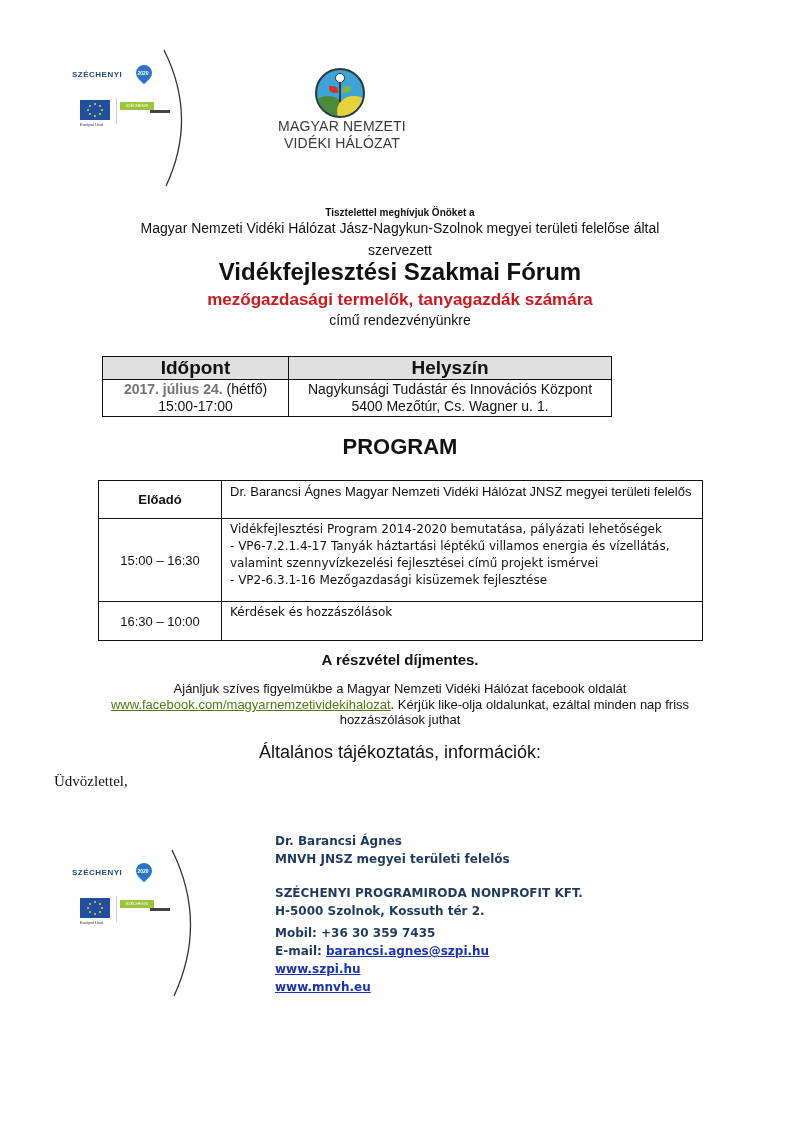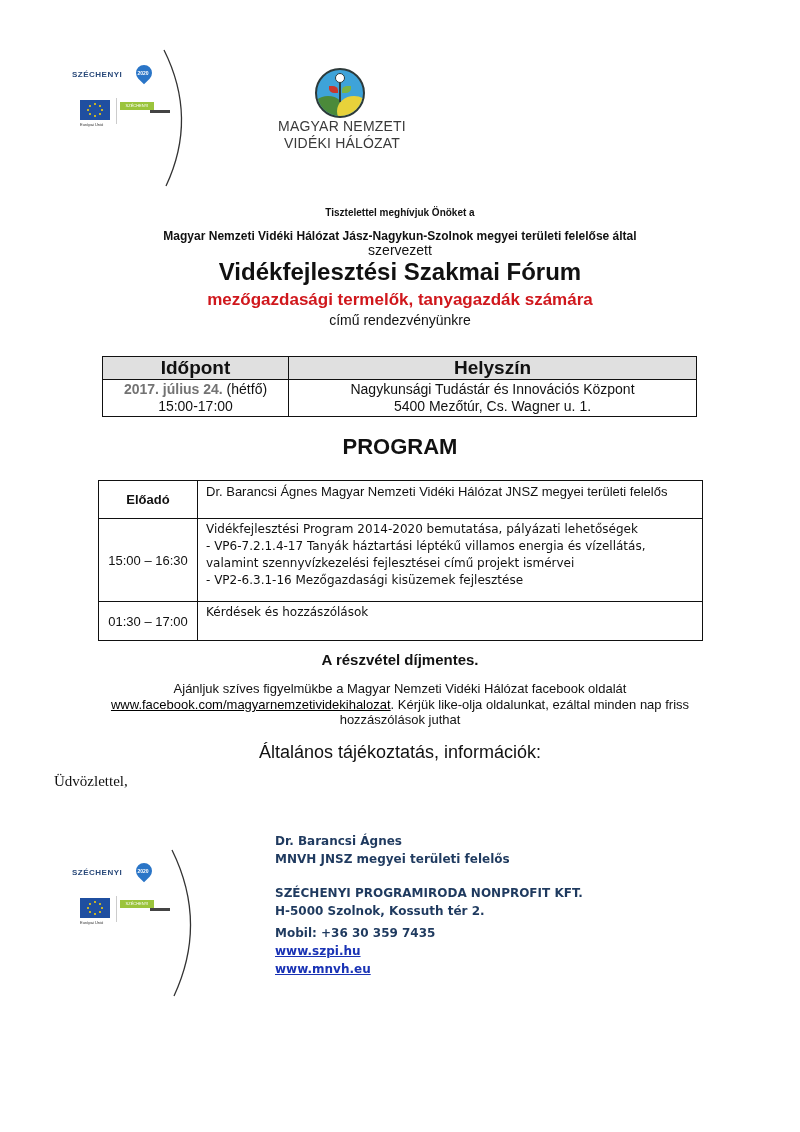--- a/index.html
+++ b/index.html
@@ -25,52 +25,52 @@
   .mnvh-circle .g2 { position: absolute; left: 20px; top: 26px; width: 34px; height: 30px; border-radius: 50%; background: #e8d23a; }
   .mnvh-circle .st { position: absolute; left: 22px; top: 8px; width: 2px; height: 24px; background: #2d3a3a; }
   .mnvh-circle .lr { position: absolute; left: 12px; top: 16px; width: 9px; height: 7px; background: #c9372c; border-radius: 0 60% 0 60%; }
   .mnvh-circle .lg { position: absolute; left: 25px; top: 16px; width: 9px; height: 7px; background: #7cb342; border-radius: 60% 0 60% 0; }
   .mnvh-circle .sd { position: absolute; left: 18px; top: 3px; width: 8px; height: 8px; border-radius: 50%; background: #fff; border: 1px solid #2d3a3a; }
   .mnvh-name { position: absolute; left: 0; top: 50px; width: 140px; text-align: center; font-size: 14px; line-height: 17px; color: #3a3a3a; letter-spacing: 0.2px; }
 
   
   .center { left: 0; width: 800px; text-align: center; }
   .intro1 { top: 207px; font-size: 10px; font-weight: bold; }
-  .intro2 { top: 229px; font-size: 12px; font-weight: bold; }
+  .intro2 { top: 220px; font-size: 14px; }
   .intro3 { top: 242px; font-size: 14px; }
   .title { top: 258px; font-size: 24px; font-weight: bold; }
   .subtitle { top: 290px; font-size: 17px; font-weight: bold; color: #d0171c; }
   .after { top: 312px; font-size: 14px; }
 
   table { border-collapse: collapse; }
-  .t1 { position: absolute; left: 102px; top: 356px; width: 595px; }
+  .t1 { position: absolute; left: 102px; top: 356px; width: 510px; }
   .t1 td, .t1 th { border: 1.5px solid #111; text-align: center; font-size: 14px; padding: 0; }
   .t1 th { background: #e0e0e0; font-size: 19px; font-weight: bold; height: 22px; }
   .t1 td { height: 36px; line-height: 17px; }
   .red { color: #737373; font-weight: bold; }
 
   .program { top: 434px; font-size: 22px; font-weight: bold; }
 
   .t2 { position: absolute; left: 98px; top: 480px; width: 605px; }
   .t2 td { border: 1.5px solid #111; font-size: 13px; vertical-align: top; padding: 2px 8px; }
-  .t2 td.time { width: 90px; text-align: center; vertical-align: middle; font-size: 13px; padding: 0 4px; }
+  .t2 td.time { width: 90px; text-align: center; vertical-align: middle; font-size: 13px; padding: 0 16px; }
   .t2 .r1 td { height: 32px; }
   .t2 .r2 td { height: 78px; }
   .t2 .r3 td { height: 34px; }
   .t2 .desc { font-family: "DejaVu Sans", sans-serif; font-size: 12px; line-height: 17px; }
   .t2 .desc b { font-weight: normal; }
   .t2 .speaker { font-size: 13px; padding-top: 3px; }
   .bold { font-weight: bold; }
 
   .free { top: 651px; font-size: 15px; font-weight: bold; }
   .fb1 { top: 681px; font-size: 13px; }
   .fb2 { top: 697px; font-size: 13px; }
   .fb3 { top: 712px; font-size: 13px; }
   .gen { top: 742px; font-size: 18px; }
-  a.link { color: #000000; text-decoration: underline; }
+  a.link { color: #4d7c0f; text-decoration: underline; }
   .greet { left: 54px; top: 773px; font-family: "Liberation Serif", serif; font-size: 15px; }
 
   
   .szech-logo2 { left: 62px; top: 860px; width: 130px; height: 80px; }
 
   .sig { left: 275px; top: 832px; font-family: "DejaVu Sans", sans-serif; font-size: 12px; font-weight: bold; color: #1f3a5f; line-height: 18px; }
   .sig .gap { height: 16px; }
   .sig .gap2 { height: 4px; }
   .sig a { color: #1a33b5; text-decoration: underline; }
 </style>
@@ -153,21 +153,21 @@
   <tr class="r2">
     <td class="time">15:00 – 16:30</td>
     <td class="desc">
       <b>Vidékfejlesztési Program 2014-2020 bemutatása, pályázati lehetőségek</b><br>
       <span>- VP6-7.2.1.4-17 Tanyák háztartási léptékű villamos energia és vízellátás,</span><br>
       <span>valamint szennyvízkezelési fejlesztései című projekt ismérvei</span><br>
       <span>- VP2-6.3.1-16 Mezőgazdasági kisüzemek fejlesztése</span>
     </td>
   </tr>
   <tr class="r3">
-    <td class="time">01:30 – 17:00</td>
+    <td class="time">16:30 – 10:00</td>
     <td class="desc">
       <b>Kérdések és hozzászólások</b>
     </td>
   </tr>
 </tbody>
   </table>
 
 <div class="abs center free">A részvétel díjmentes.</div>
 <div class="abs center fb1">Ajánljuk szíves figyelmükbe a Magyar Nemzeti Vidéki Hálózat facebook oldalát</div>
 <div class="abs center fb2">
@@ -202,15 +202,16 @@
 </svg>
 
 <div class="abs sig">
   <div>Dr. Barancsi Ágnes</div>
   <div>MNVH JNSZ megyei területi felelős</div>
   <div class="gap"></div>
   <div>SZÉCHENYI PROGRAMIRODA NONPROFIT KFT.</div>
   <div>H-5000 Szolnok, Kossuth tér 2.</div>
   <div class="gap2"></div>
   <div>Mobil: +36 30 359 7435</div>
+  <div><span>E-mail: </span><a href="#">barancsi.agnes@szpi.hu</a></div>
   <div><a href="#">www.szpi.hu</a></div>
   <div><a href="#">www.mnvh.eu</a></div>
 </div>
 
 </body></html>

